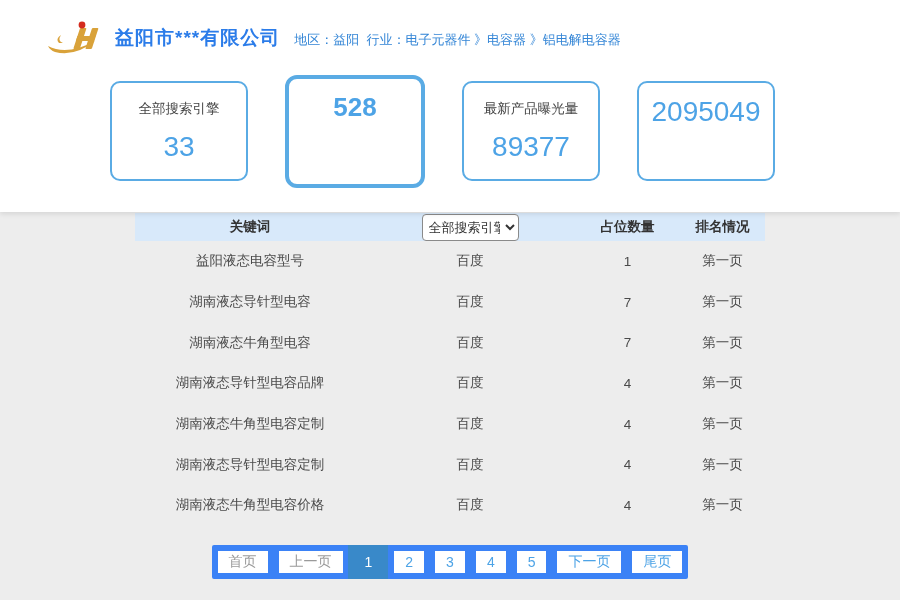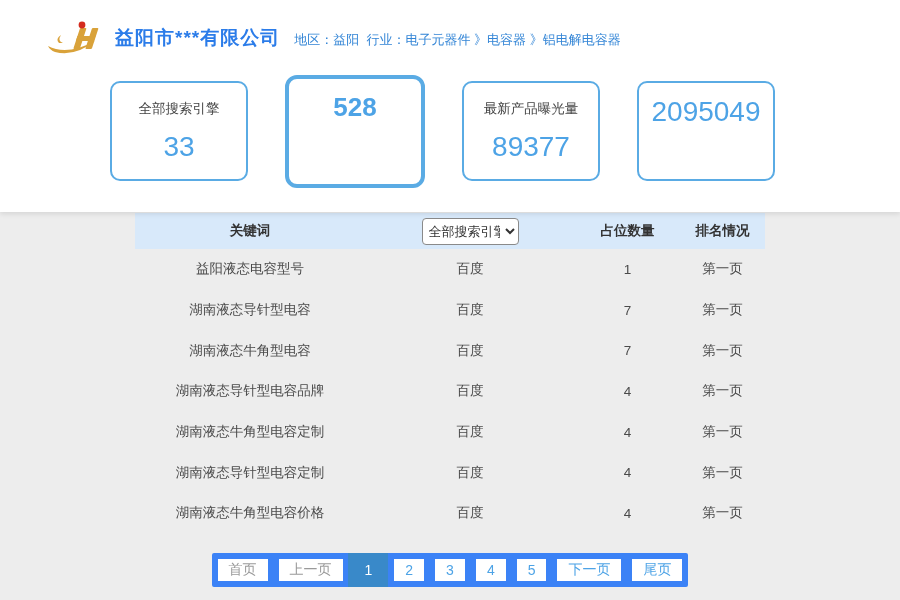--- a/index.html
+++ b/index.html
@@ -48,21 +48,21 @@
     width: 140px; height: 113px;
     border-width: 4px; border-radius: 12px;
   }
   .card.active .card-label { margin-top: 23px; font-weight: bold; color: #333; }
   .card.active .card-value { font-size: 26px; font-weight: bold; }
 
   
   .main { padding-top: 1px; }
   .ktable { width: 630px; margin: 0 auto; }
   .thead {
-    display: flex; align-items: center; height: 36px;
+    display: flex; align-items: center; height: 28px;
     background: #d8e9fa; font-size: 13.5px; color: #333;
     font-weight: bold;
   }
   .trow {
     display: flex; align-items: center; height: 40.7px;
     font-size: 13.5px; color: #4a4a4a;
   }
   .col { text-align: center; }
   .c1 { width: 230px; }
   .c2 { width: 210px; }

